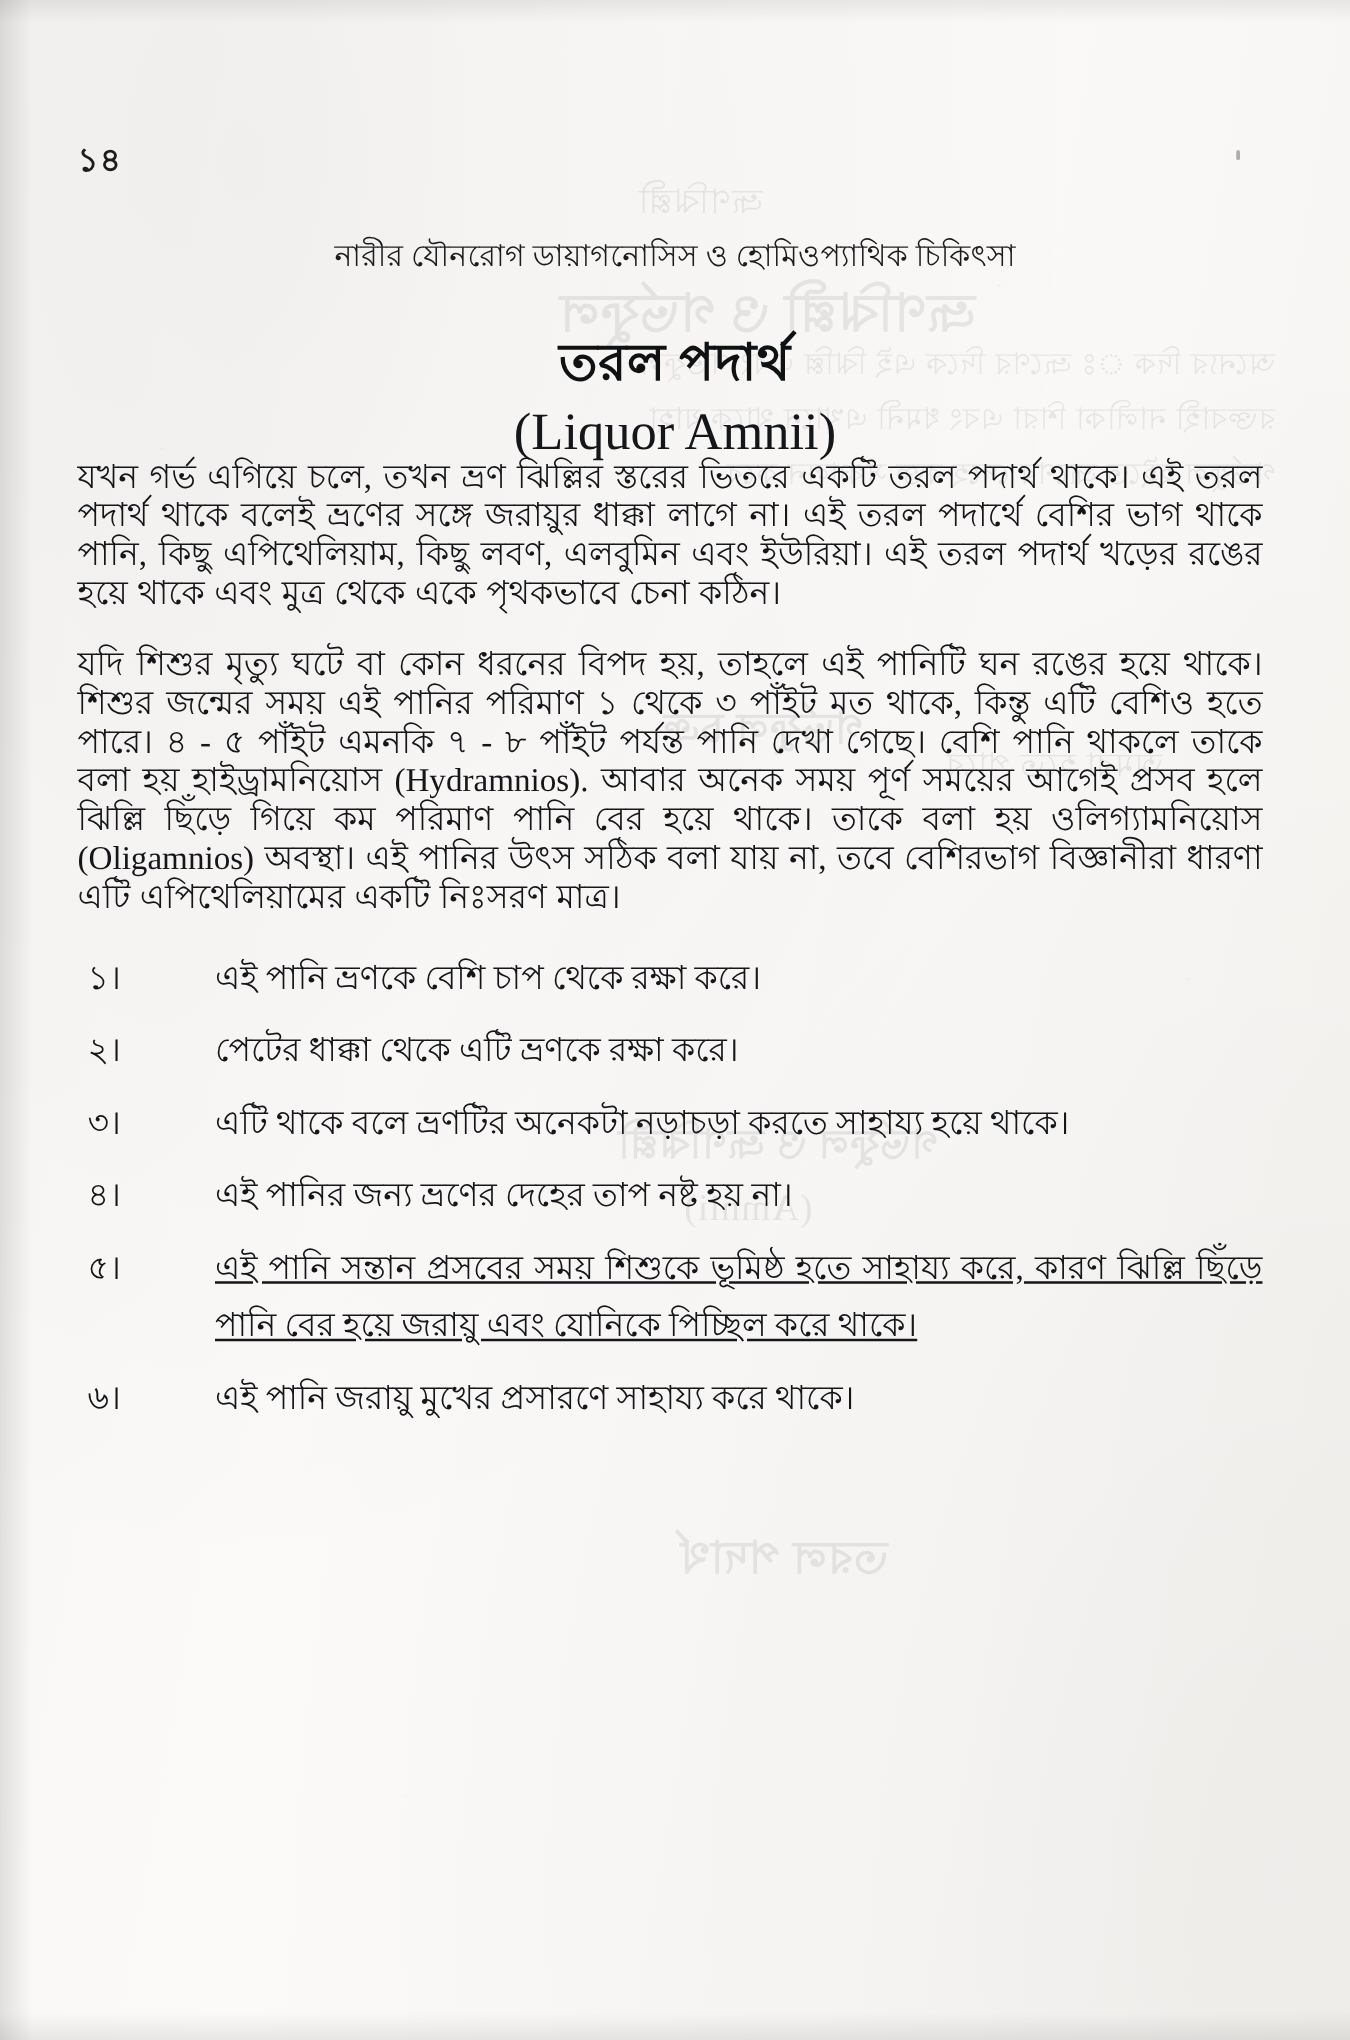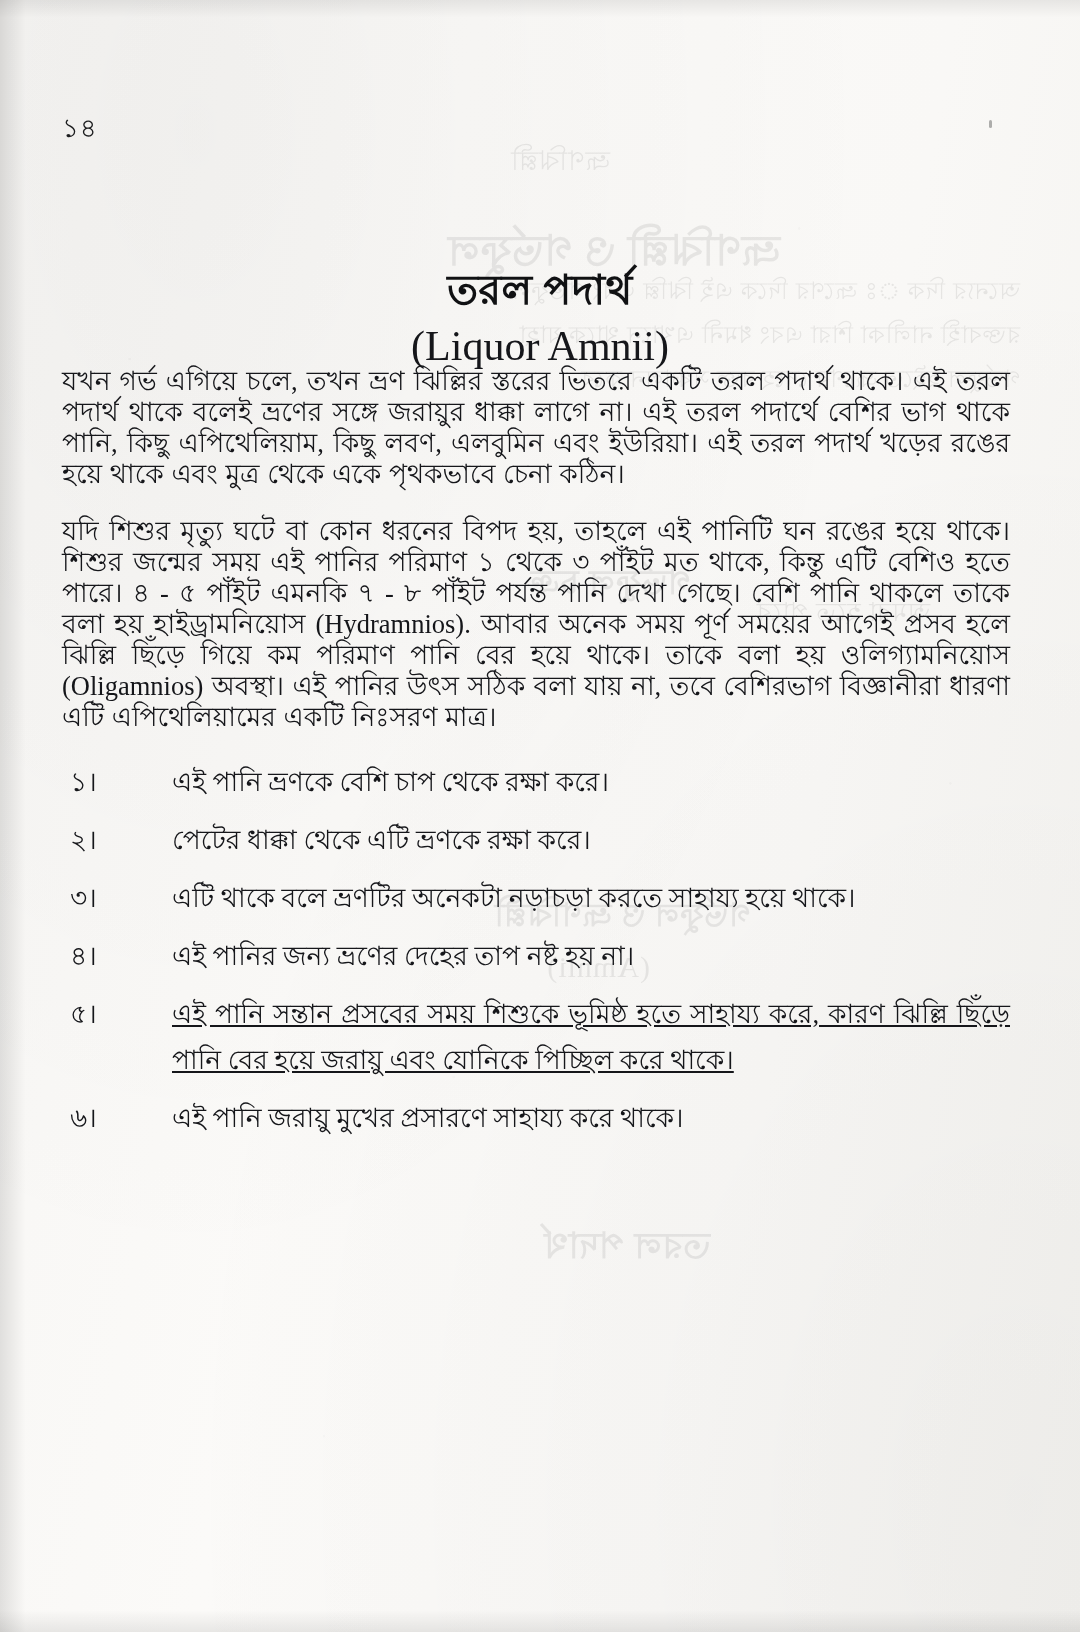--- a/index.html
+++ b/index.html
@@ -69,20 +69,21 @@
     height: 100%;
   }
 
   .folio {
     position: absolute;
     left: 0px;
     top: 108px;
     font-size: 26px;
     letter-spacing: 1px;
     color: #1b1c1e;
+    font-weight: bold;
   }
 
   .running-head {
     position: absolute;
     left: 0;
     right: 0;
     top: 186px;
     text-align: center;
     font-size: 24px;
     letter-spacing: 0.2px;
@@ -192,20 +193,21 @@
     <div class="b-line" style="left:150px; top:592px; font-size:26px;">অমরা হতে পারে</div>
     <div class="b-line" style="left:330px; top:890px; font-size:32px; font-weight:700;">গর্ভফুল ও ভ্রূণঝিল্লী</div>
     <div class="b-line" style="left:430px; top:950px; font-size:30px;">(Amnii)</div>
     <div class="b-line" style="left:370px; top:1218px; font-size:36px; font-weight:700;">তরল পদার্থ</div>
   </div>
 
   <div class="content">
 
     <div class="folio">১৪</div>
 
+    <div class="running-head">নারীর যৌনরোগ ডায়াগনোসিস ও হোমিওপ্যাথিক চিকিৎসা</div>
 
     <div class="title">তরল পদার্থ</div>
     <div class="subtitle">(Liquor Amnii)</div>
 
     <div class="body">
       <p class="para">যখন গর্ভ এগিয়ে চলে, তখন ভ্রণ ঝিল্লির স্তরের ভিতরে একটি তরল পদার্থ থাকে। এই তরল পদার্থ থাকে বলেই ভ্রণের সঙ্গে জরায়ুর ধাক্কা লাগে না। এই তরল পদার্থে বেশির ভাগ থাকে পানি, কিছু এপিথেলিয়াম, কিছু লবণ, এলবুমিন এবং ইউরিয়া। এই তরল পদার্থ খড়ের রঙের হয়ে থাকে এবং মুত্র থেকে একে পৃথকভাবে চেনা কঠিন।</p>
       <p class="para">যদি শিশুর মৃত্যু ঘটে বা কোন ধরনের বিপদ হয়, তাহলে এই পানিটি ঘন রঙের হয়ে থাকে। শিশুর জন্মের সময় এই পানির পরিমাণ ১ থেকে ৩ পাঁইট মত থাকে, কিন্তু এটি বেশিও হতে পারে। ৪ - ৫ পাঁইট এমনকি ৭ - ৮ পাঁইট পর্যন্ত পানি দেখা গেছে। বেশি পানি থাকলে তাকে বলা হয় হাইড্রামনিয়োস (Hydramnios). আবার অনেক সময় পূর্ণ সময়ের আগেই প্রসব হলে ঝিল্লি ছিঁড়ে গিয়ে কম পরিমাণ পানি বের হয়ে থাকে। তাকে বলা হয় ওলিগ্যামনিয়োস (Oligamnios) অবস্থা। এই পানির উৎস সঠিক বলা যায় না, তবে বেশিরভাগ বিজ্ঞানীরা ধারণা এটি এপিথেলিয়ামের একটি নিঃসরণ মাত্র।</p>
 
       <ul class="list">
         <li>

